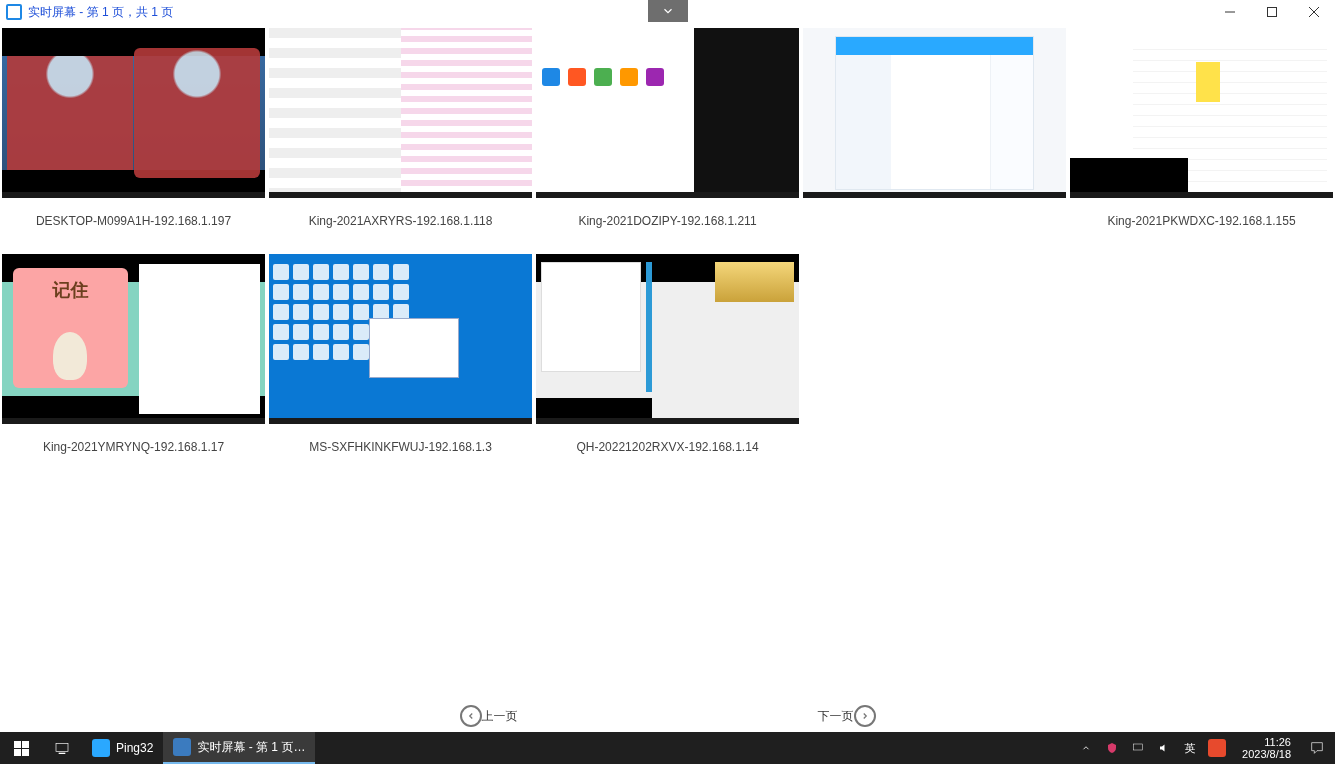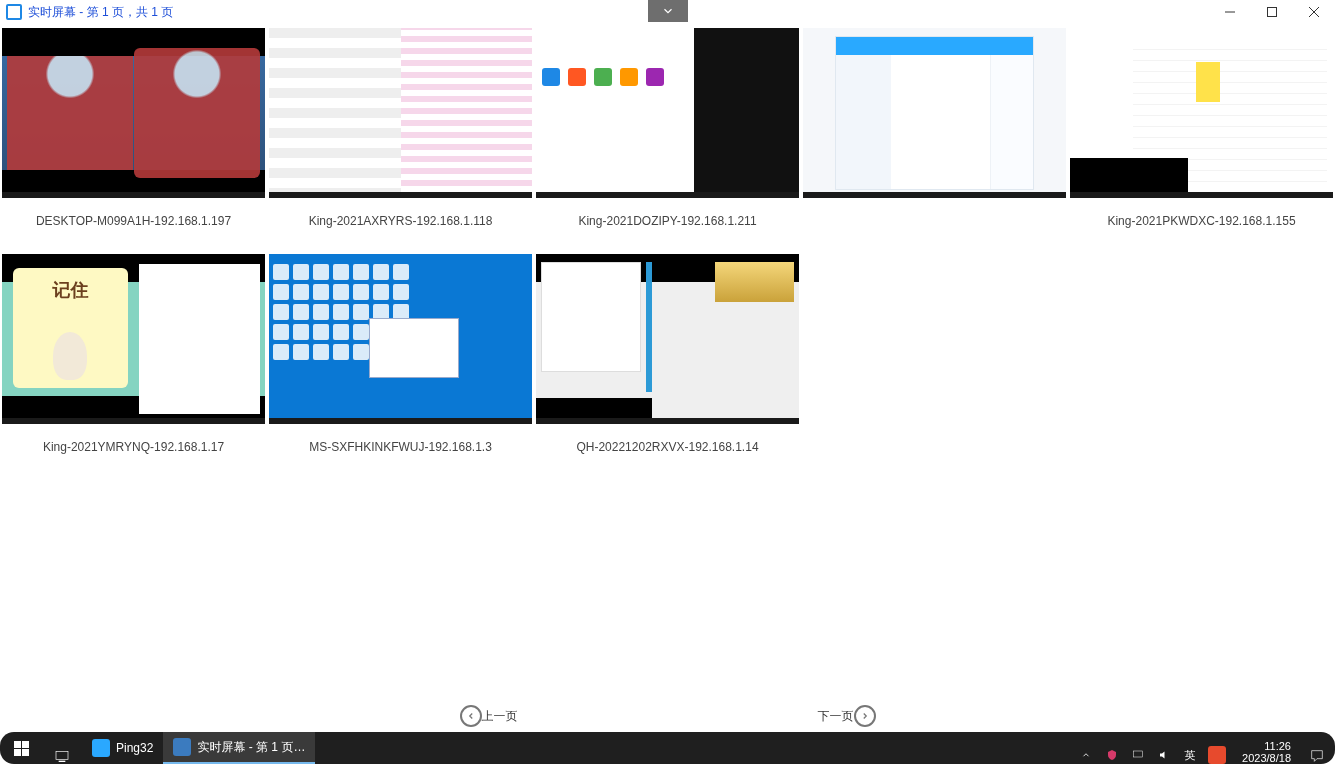--- a/index.html
+++ b/index.html
@@ -106,21 +106,21 @@
 .thumb.t5 .chat .hdr{height:18px;background:#29a9ff}
 .thumb.t5 .chat .side{position:absolute;left:0;top:18px;bottom:0;width:28%;background:#f2f6fb}
 .thumb.t5 .chat .rpane{position:absolute;right:0;top:18px;bottom:0;width:22%;background:#fafcff;border-left:1px solid #eef2f7}
 
 .thumb.t6 { background:#fff }
 .thumb.t6 .sheet{position:absolute;inset:20px 6px 6px 24%;background:repeating-linear-gradient(0deg,#fff 0 10px,#f3f3f3 10px 11px)}
 .thumb.t6 .hl{position:absolute;top:34px;left:48%;width:24px;height:40px;background:#ffe24a}
 .thumb.t6 .bbar{position:absolute;left:0;right:55%;bottom:0;height:40px;background:#000}
 
 .thumb.t7 { background:#85d4c1 }
-.thumb.t7 .card{position:absolute;left:4%;top:14px;width:44%;height:120px;background:#fef9c3;border-radius:6px}
+.thumb.t7 .card{position:absolute;left:4%;top:14px;width:44%;height:120px;background:#fca5a5;border-radius:6px}
 .thumb.t7 .card .txt{position:absolute;top:10px;left:50%;transform:translateX(-50%);color:#6b3f1e;font-weight:bold;font-size:18px}
 .thumb.t7 .card .fig{position:absolute;bottom:8px;left:50%;transform:translateX(-50%);width:34px;height:48px;border-radius:50% 50% 40% 40%;background:#f2e9d8}
 .thumb.t7 .right{position:absolute;right:2%;top:10px;bottom:10px;width:46%;background:#fff}
 
 .thumb.t8 { background:#0a78d4 }
 .thumb.t8 .icons{position:absolute;left:4px;top:10px;display:grid;grid-template-columns:repeat(7,16px);grid-auto-rows:16px;gap:4px}
 .thumb.t8 .icons span{background:rgba(255,255,255,.85);border-radius:2px}
 .thumb.t8 .dlg{position:absolute;left:38%;top:64px;width:90px;height:60px;background:#fff;border:1px solid #9ac}
 
 .thumb.t9 { background:#efefef }
@@ -146,21 +146,21 @@
   cursor:pointer; color:#333;
 }
 .pager .btn .circ{
   width:22px;height:22px;border:2px solid #777;border-radius:50%;
   display:flex;align-items:center;justify-content:center;color:#777;font-size:14px
 }
 
 
 .win-taskbar {
   position:absolute; left:0; right:0; bottom:0; height:32px;
-  background:#1f1f1f; display:flex; align-items:flex-end; color:#fff;border-radius:14px;
+  background:#1f1f1f; display:flex; align-items:center; color:#fff;
 }
 .win-taskbar .start{width:42px;height:32px;display:flex;align-items:center;justify-content:center;cursor:pointer}
 .win-taskbar .start .winlogo{width:15px;height:15px;display:grid;grid-template-columns:1fr 1fr;grid-template-rows:1fr 1fr;gap:1px}
 .win-taskbar .start .winlogo span{background:#fff}
 .win-taskbar .tbtn{height:32px;display:flex;align-items:center;padding:0 10px;gap:6px;cursor:pointer}
 .win-taskbar .tbtn.active{background:#3a3a3a;border-bottom:2px solid #76b9ed}
 .win-taskbar .tbtn .ico{width:18px;height:18px;border-radius:3px}
 .win-taskbar .search-ico{width:40px;display:flex;align-items:center;justify-content:center;cursor:pointer}
 .win-taskbar .spacer{flex:1}
 .win-taskbar .tray{display:flex;align-items:center;gap:10px;padding:0 8px;font-size:11px}

